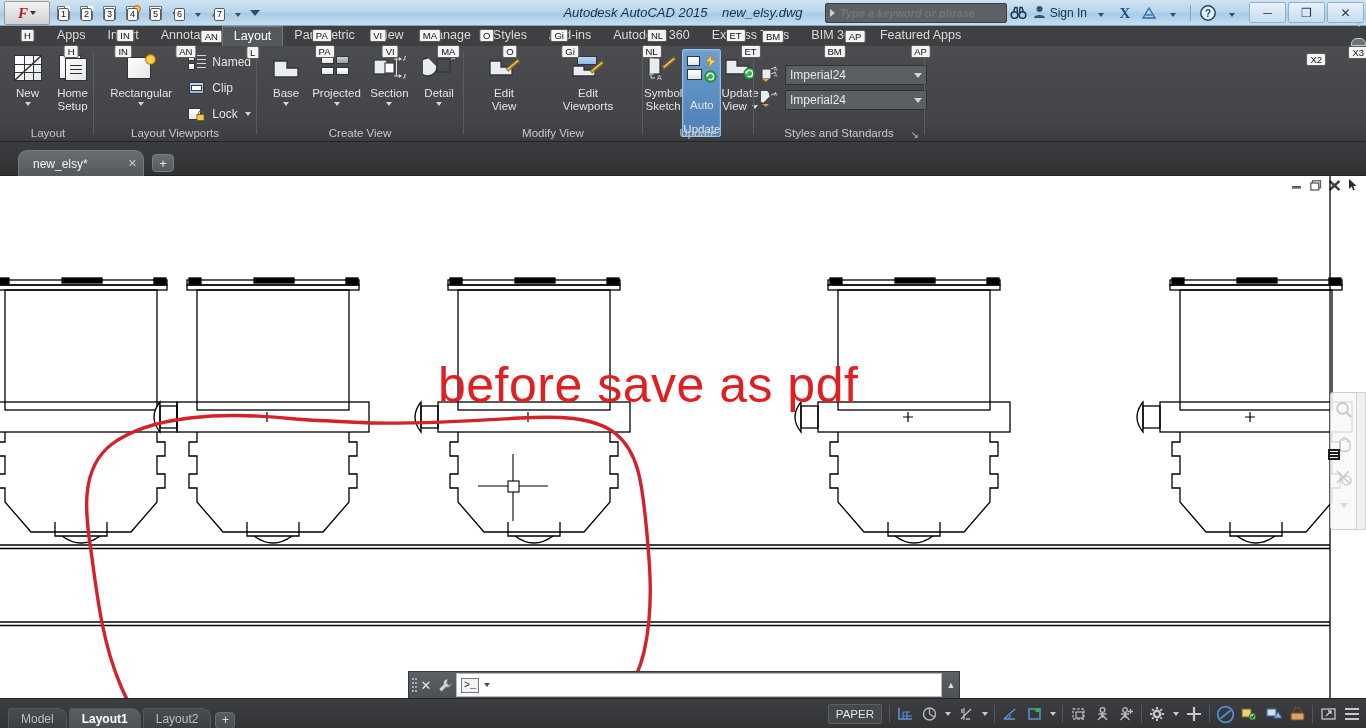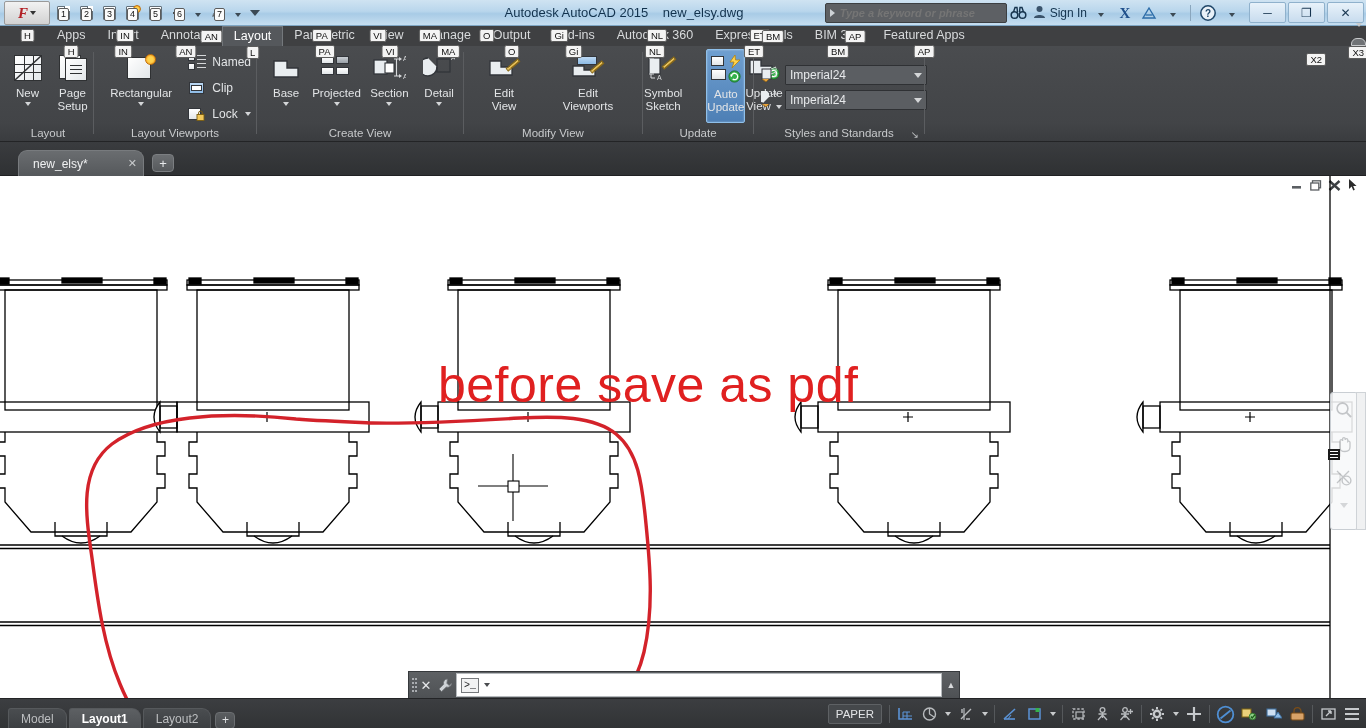--- a/index.html
+++ b/index.html
@@ -44,23 +44,24 @@
   .qat-i .lbl {
     position: absolute; left: 6px; top: 5px; min-width: 11px; height: 13px;
     background: #fbfbfb; border: 1px solid #5c5c5c; border-radius: 2px;
     font-size: 9px; line-height: 11px; color: #111; text-align: center;
     font-family: "Liberation Sans", sans-serif; padding: 0 1px;
   }
   .qat-caret { border-left: 3px solid transparent; border-right: 3px solid transparent;
     border-top: 4px solid #3c4a55; margin-top: 3px; }
   .qat-dd { width: 16px; height: 21px; display: flex; align-items: center; justify-content: center; position: relative; }
   .title-text {
-    position: absolute; left: 0; top: 0; width: 1248px; height: 26px;
+    position: absolute; left: 0; top: 0; width: 1366px; height: 26px;
     line-height: 26px; text-align: center; color: #12324d; font-size: 13px;
     font-family: "Liberation Sans", sans-serif;
+    font-style: italic;
   }
   .infocenter { position: absolute; right: 122px; top: 2px; height: 22px; display: flex; align-items: center; gap: 0; }
   .ic-search {
     width: 182px; height: 20px; background: #5d6064; border: 1px solid #3c3f42;
     border-radius: 2px; display: flex; align-items: center; padding-left: 4px;
   }
   .ic-search .tri { border-top: 4px solid transparent; border-bottom: 4px solid transparent;
     border-left: 5px solid #cdd2d6; margin-right: 5px; }
   .ic-search input {
     background: transparent; border: 0; outline: none; color: #c9ced2;
@@ -403,21 +404,21 @@
     </div>
     <div class="rtab">
       <span>View</span>
       <span class="keytip">VI</span>
     </div>
     <div class="rtab">
       <span>Manage</span>
       <span class="keytip">MA</span>
     </div>
     <div class="rtab">
-      <span>Output</span>
+      <span>Styles</span>
       <span class="keytip">O</span>
     </div>
     <div class="rtab">
       <span>Add-ins</span>
       <span class="keytip">Gi</span>
     </div>
     <div class="rtab">
       <span>Autodesk 360</span>
       <span class="keytip">NL</span>
     </div>
@@ -465,21 +466,21 @@
         <span class="keytip" style="top:-20px;">H</span>
       </div>
       <div class="big-btn">
         <span class="ico">
           <span style="position:relative;width:28px;height:26px;">
             <span class="i-sheet" style="position:absolute;left:0;top:0;width:22px;height:24px;"></span>
             <span class="i-sheet" style="position:absolute;left:6px;top:3px;width:22px;height:23px;"></span>
             <span style="position:absolute;left:11px;top:10px;width:12px;height:1.4px;background:#2f3133;box-shadow:0 4px 0 #2f3133,0 8px 0 #2f3133;"></span>
           </span>
         </span>
-        <span>Page</span>
+        <span>Home</span>
         <span>Setup</span>
       </div>
     </div>
     <div class="panel-title">Layout</div>
   </div>
   <div class="panel-sep" style="left:93px;"></div>
 
   <div class="panel" style="left:95px;width:160px;">
     <div class="panel-body" style="padding-left:6px;gap:6px;">
       <div class="big-btn" style="width:84px;position:relative;">
@@ -634,21 +635,21 @@
               <path d="M4 19 l0 4 4 0" fill="none" stroke="#d7d9db" stroke-width="1"></path>
               <text x="10" y="25" font-size="7" fill="#d7d9db" font-family="Liberation Sans, sans-serif">A</text>
             </svg>
             <span class="i-pen" style="right:2px;top:6px;"></span>
           </span>
         </span>
         <span>Symbol</span>
         <span>Sketch</span>
         <span class="keytip" style="top:-20px;left:34%;">NL</span>
       </div>
-      <div class="big-btn active-btn" style="width:52px;height:74px;justify-content:flex-start;margin-left:24px;">
+      <div class="big-btn active-btn" style="width:52px;height:88px;justify-content:space-between;">
         <span class="ico">
           <span style="position:relative;width:32px;height:28px;">
             <span class="i-rect-w" style="position:absolute;left:1px;top:1px;width:13px;height:10px;"></span>
             <span class="i-rect-w" style="position:absolute;left:1px;top:14px;width:15px;height:11px;"></span>
             <svg width="14" height="13" viewBox="0 0 14 13" style="position:absolute;right:0;top:0;">
               <path d="M7 0 L2 7 H6 L4 13 L12 5 H7.5 Z" fill="#ffd34d" stroke="#b5830d" stroke-width=".8"></path>
             </svg>
             <svg width="13" height="13" viewBox="0 0 13 13" style="position:absolute;right:1px;bottom:0;">
               <circle cx="6.5" cy="6.5" r="5.6" fill="#35b24a" stroke="#176b22" stroke-width=".9"></circle>
               <path d="M3.3 6.5 a3.2 3.2 0 1 1 1.4 2.6" fill="none" stroke="#fff" stroke-width="1.3"></path>

